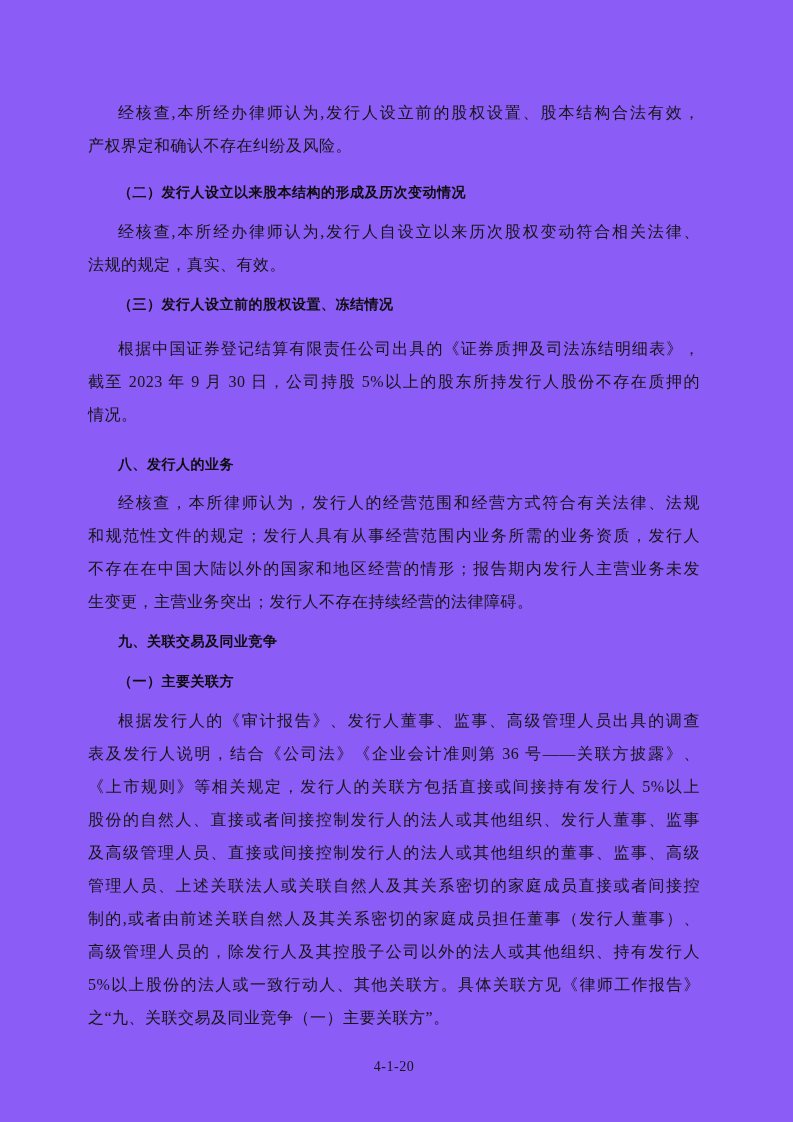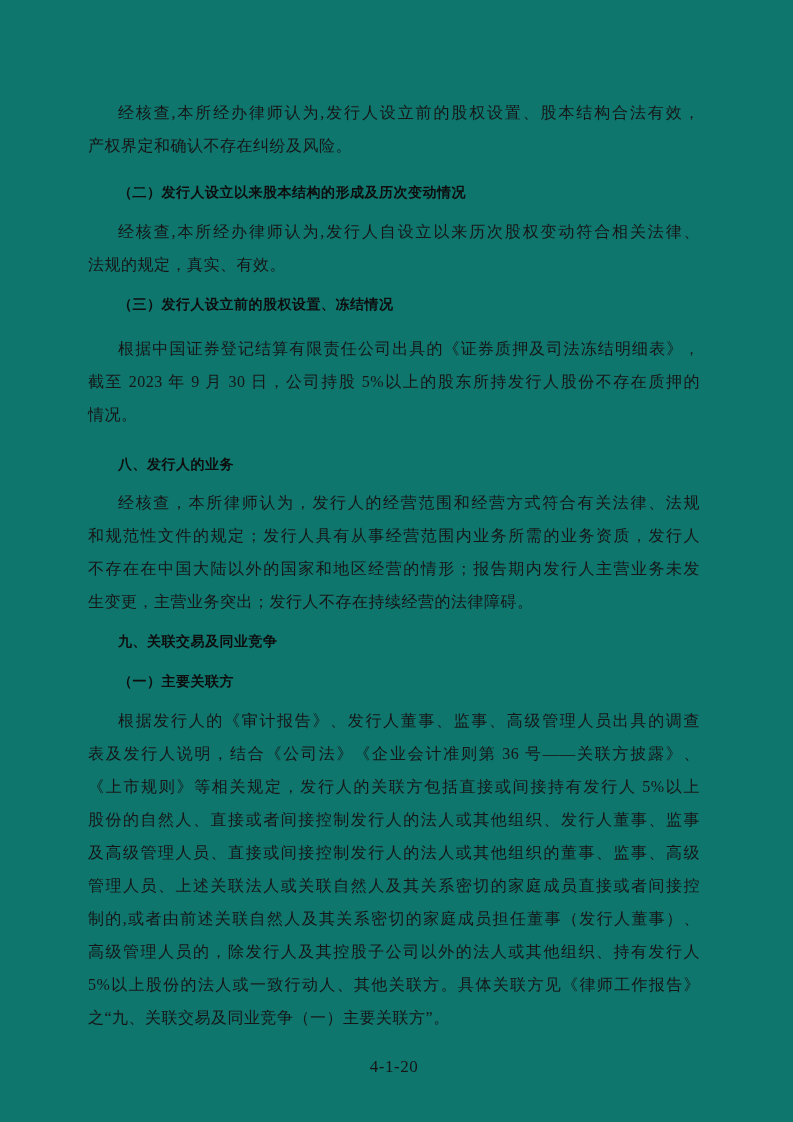--- a/index.html
+++ b/index.html
@@ -1,21 +1,21 @@
 <!DOCTYPE html>
 <html lang="zh"><head>
 <meta charset="utf-8">
 <style>
   html,body { margin:0; padding:0; background:#e8e8e8; }
   .page {
     position: relative;
     width: 793px;
     height: 1122px;
     margin: 0 auto;
-    background: #0f766e;
+    background: #8b5cf6;
     box-sizing: border-box;
     padding: 96px 93px 0 88px;
     color: #161616;
     font-family: "Liberation Serif", "DejaVu Serif", serif;
     overflow: hidden;
   }
   .para { margin: 0; }
   .line {
     font-size: 16px;
     line-height: 33px;
@@ -29,21 +29,21 @@
     margin: 0;
     padding-left: 30px;
     font-family: "Liberation Sans", "DejaVu Sans", sans-serif;
     font-weight: 700;
     font-size: 14px;
     line-height: 33px;
     letter-spacing: 0.5px;
     color: #0d0d0d;
   }
   .page-number {
-    font-size: 17px;
+    font-size: 14px;
     line-height: 33px;
     text-align: center;
     letter-spacing: 0.5px;
   }
 </style>
 </head>
 <body>
 
 <div class="page">
 

